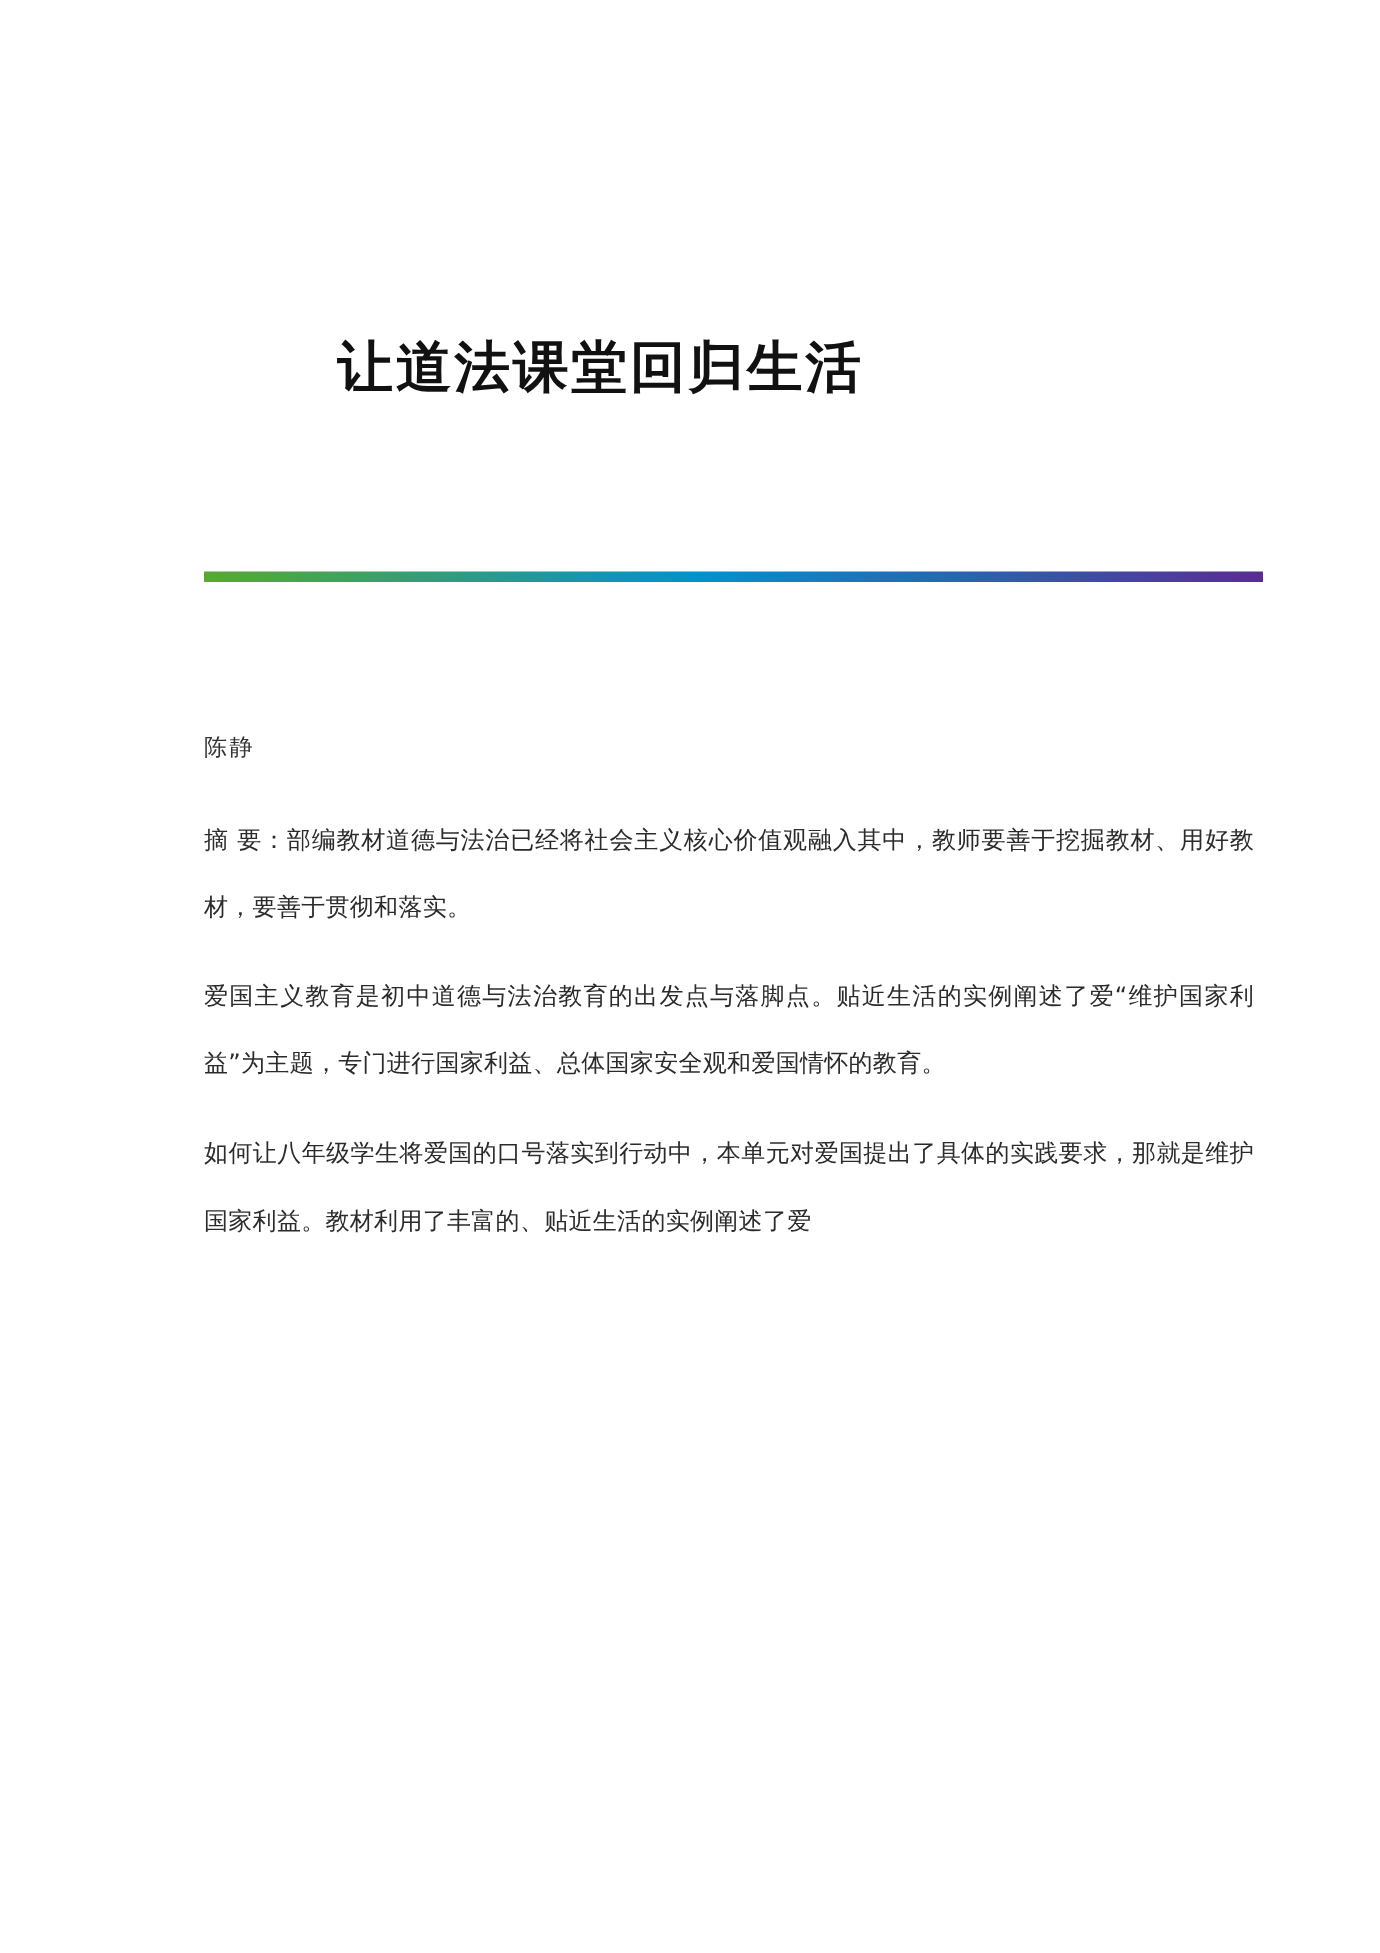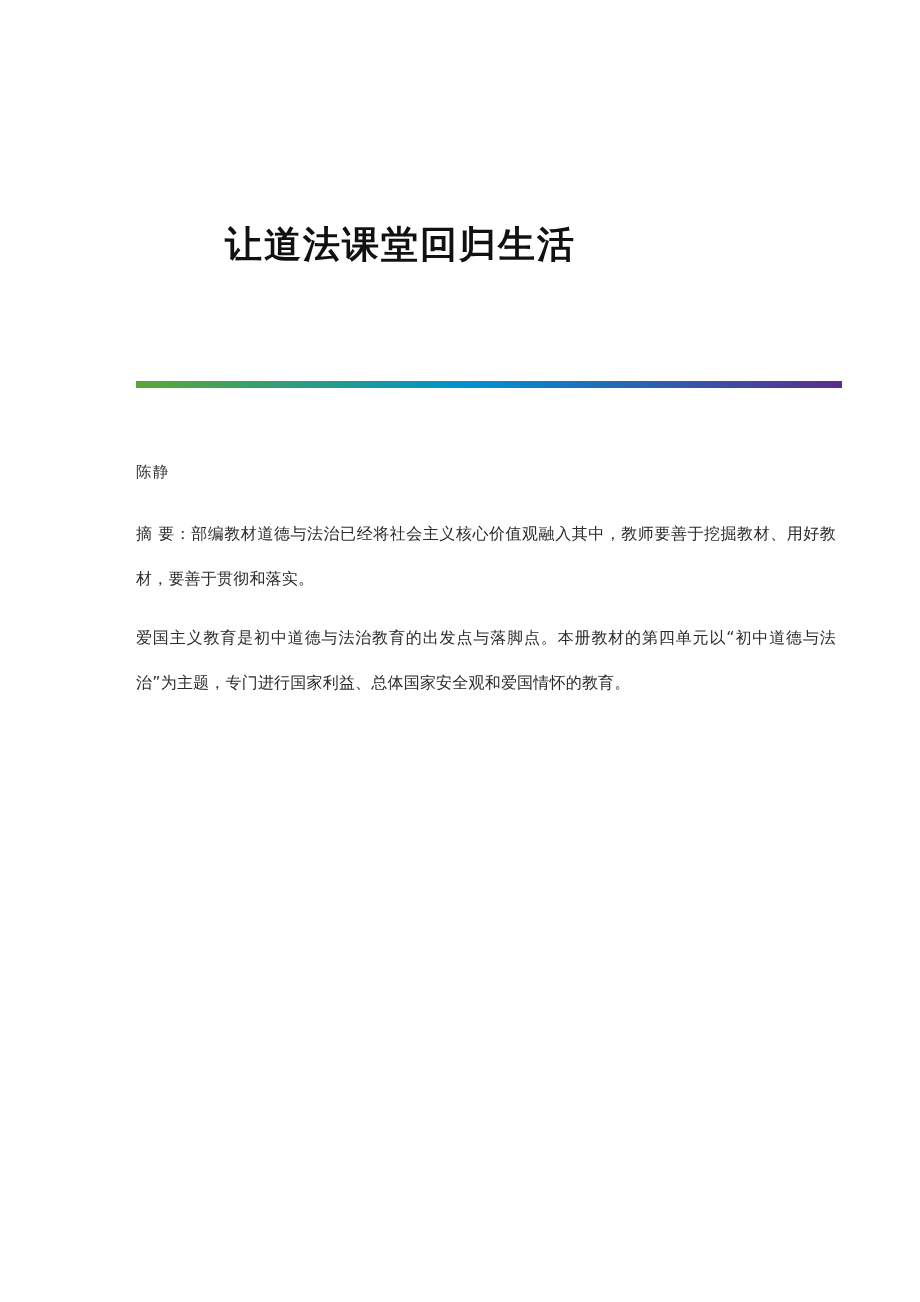--- a/index.html
+++ b/index.html
@@ -56,21 +56,21 @@
       #23428f 76%,
       #45307f 88%,
       #5b2d8e 100%
     );
   }
 
   
   .content {
     position: absolute;
     left: 136px;
-    top: 460px;
+    top: 486px;
     width: 700px;
   }
 
   .author {
     font-family: "DejaVu Sans", "Liberation Sans", sans-serif;
     font-size: 15.5px;
     color: #333333;
     line-height: 1.6;
     margin: 0 0 26px 0;
     letter-spacing: 1.5px;
@@ -110,18 +110,19 @@
 
   <div class="content">
 
     <p class="author">陈静</p>
 
     <p class="para abstract">摘 要：部编教材道德与法治已经将社会主义核心价值观融入其中，教师要善于挖掘教材、用好教材，要善于贯彻和落实。</p>
 
 
 
 
-    <p class="para">爱国主义教育是初中道德与法治教育的出发点与落脚点。本册教材的第四单元以“初中道德与法治”为主题，专门进行国家利益、总体国家安全观和爱国情怀的教育。</p>
+    <p class="para">爱国主义教育是初中道德与法治教育的出发点与落脚点。贴近生活的实例阐述了爱“维护国家利益”为主题，专门进行国家利益、总体国家安全观和爱国情怀的教育。</p>
 
+    <p class="para">如何让八年级学生将爱国的口号落实到行动中，本单元对爱国提出了具体的实践要求，那就是维护国家利益。教材利用了丰富的、贴近生活的实例阐述了爱</p>
 
   </div>
 
 </div>
 
 </body></html>

